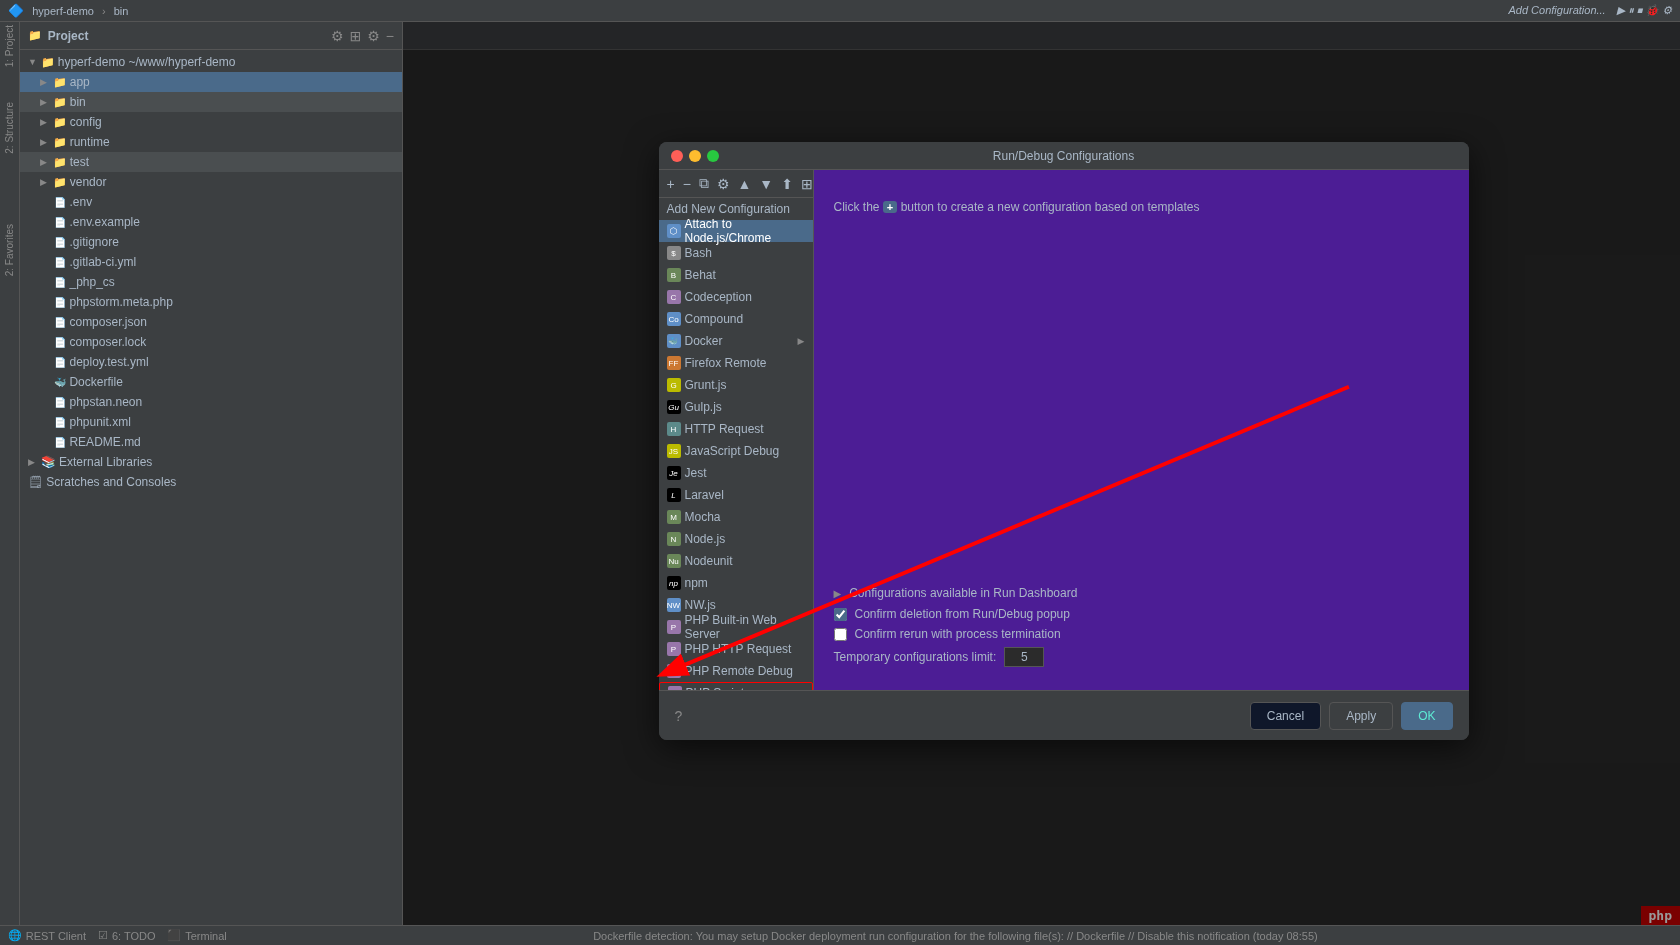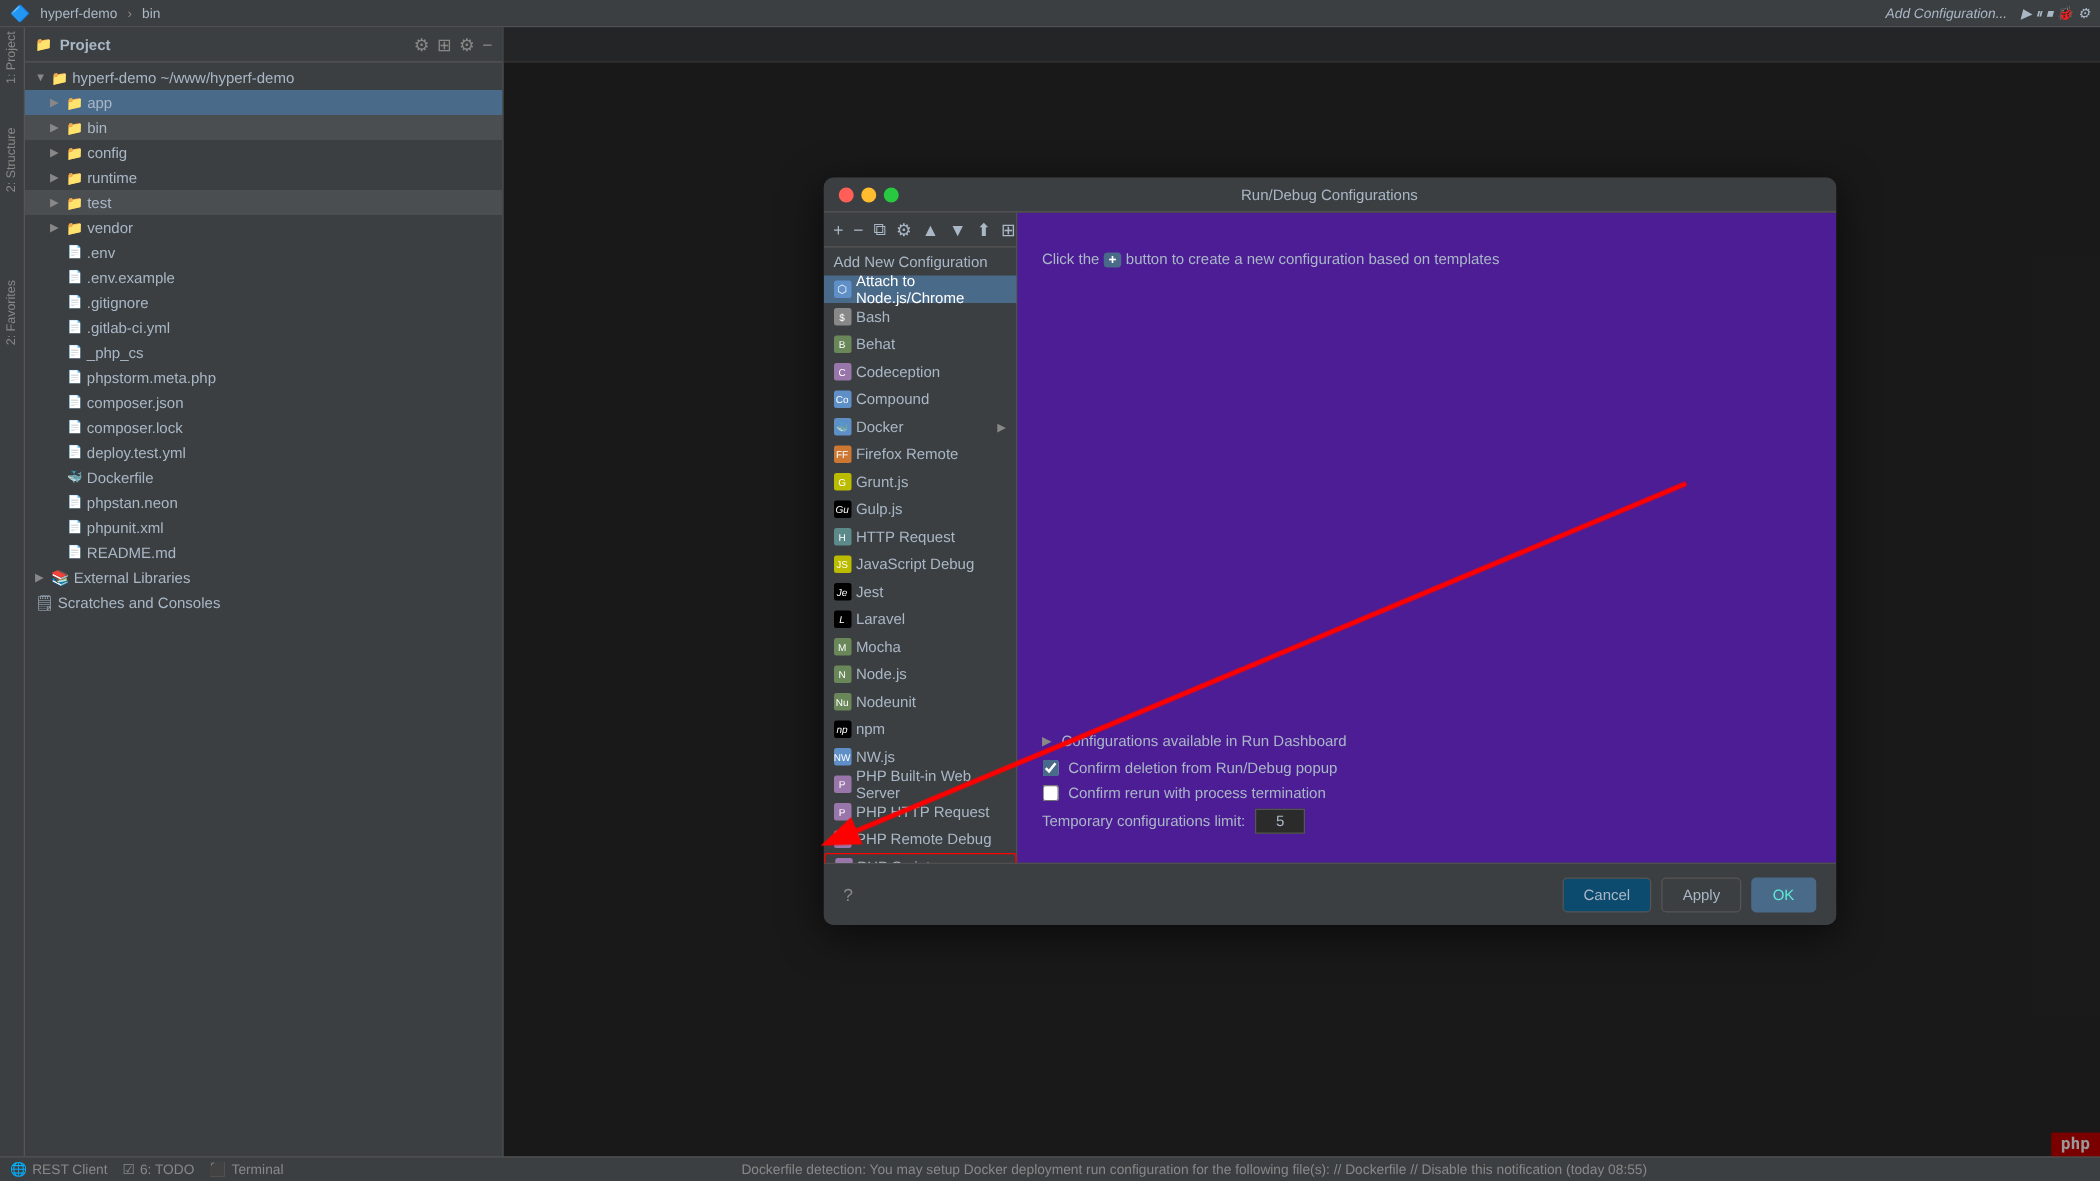--- a/index.html
+++ b/index.html
@@ -366,21 +366,21 @@
     }
     .btn {
       height: 28px;
       padding: 0 16px;
       border-radius: 4px;
       border: 1px solid #555;
       font-size: 12px;
       cursor: pointer;
     }
     .btn-cancel {
-      background: #0c4a6e;
+      background: #0f172a;
       color: #a9b7c6;
     }
     .btn-apply {
       background: #3c3f41;
       color: #a9b7c6;
     }
     .btn-ok {
       background: #4a6a8a;
       color: #5eead4;
       border-color: #4a6a8a;

